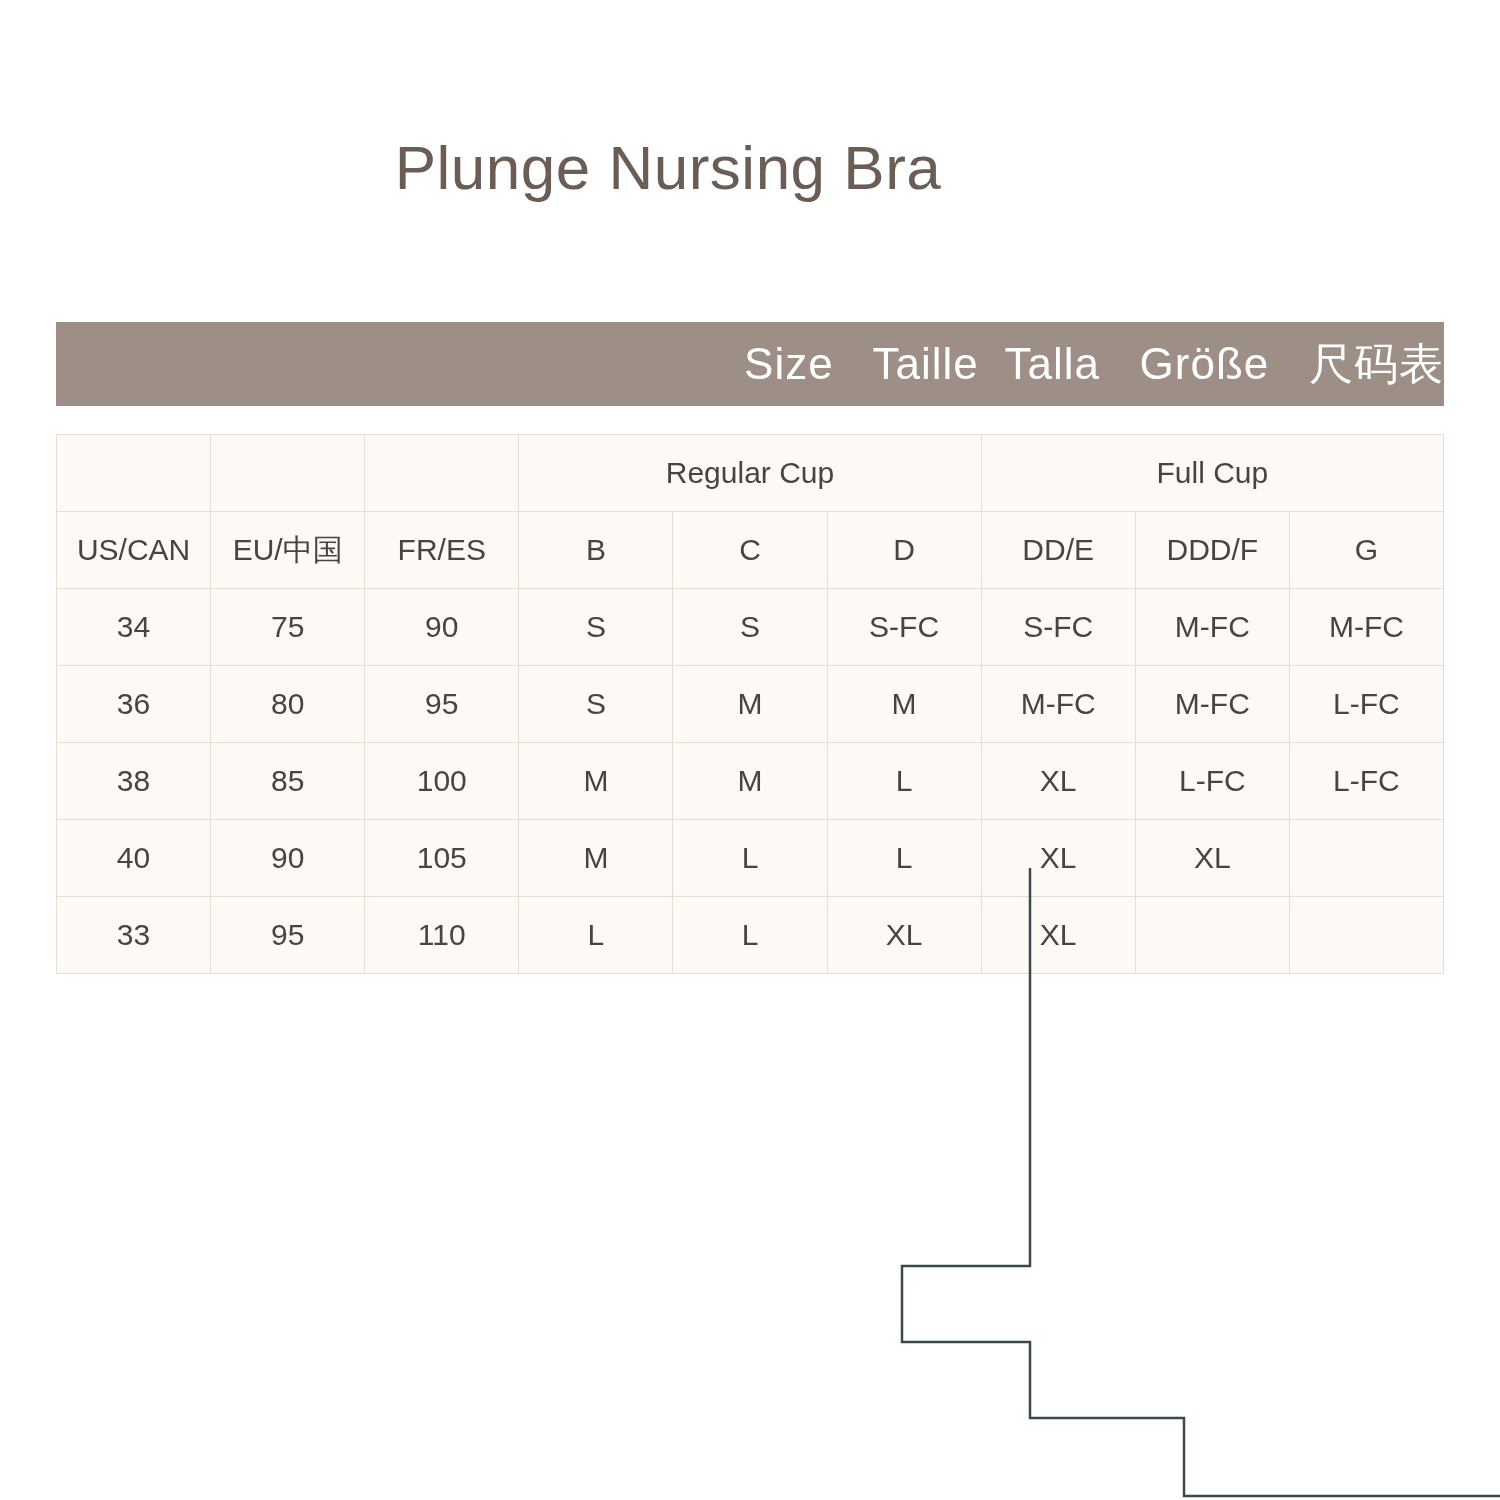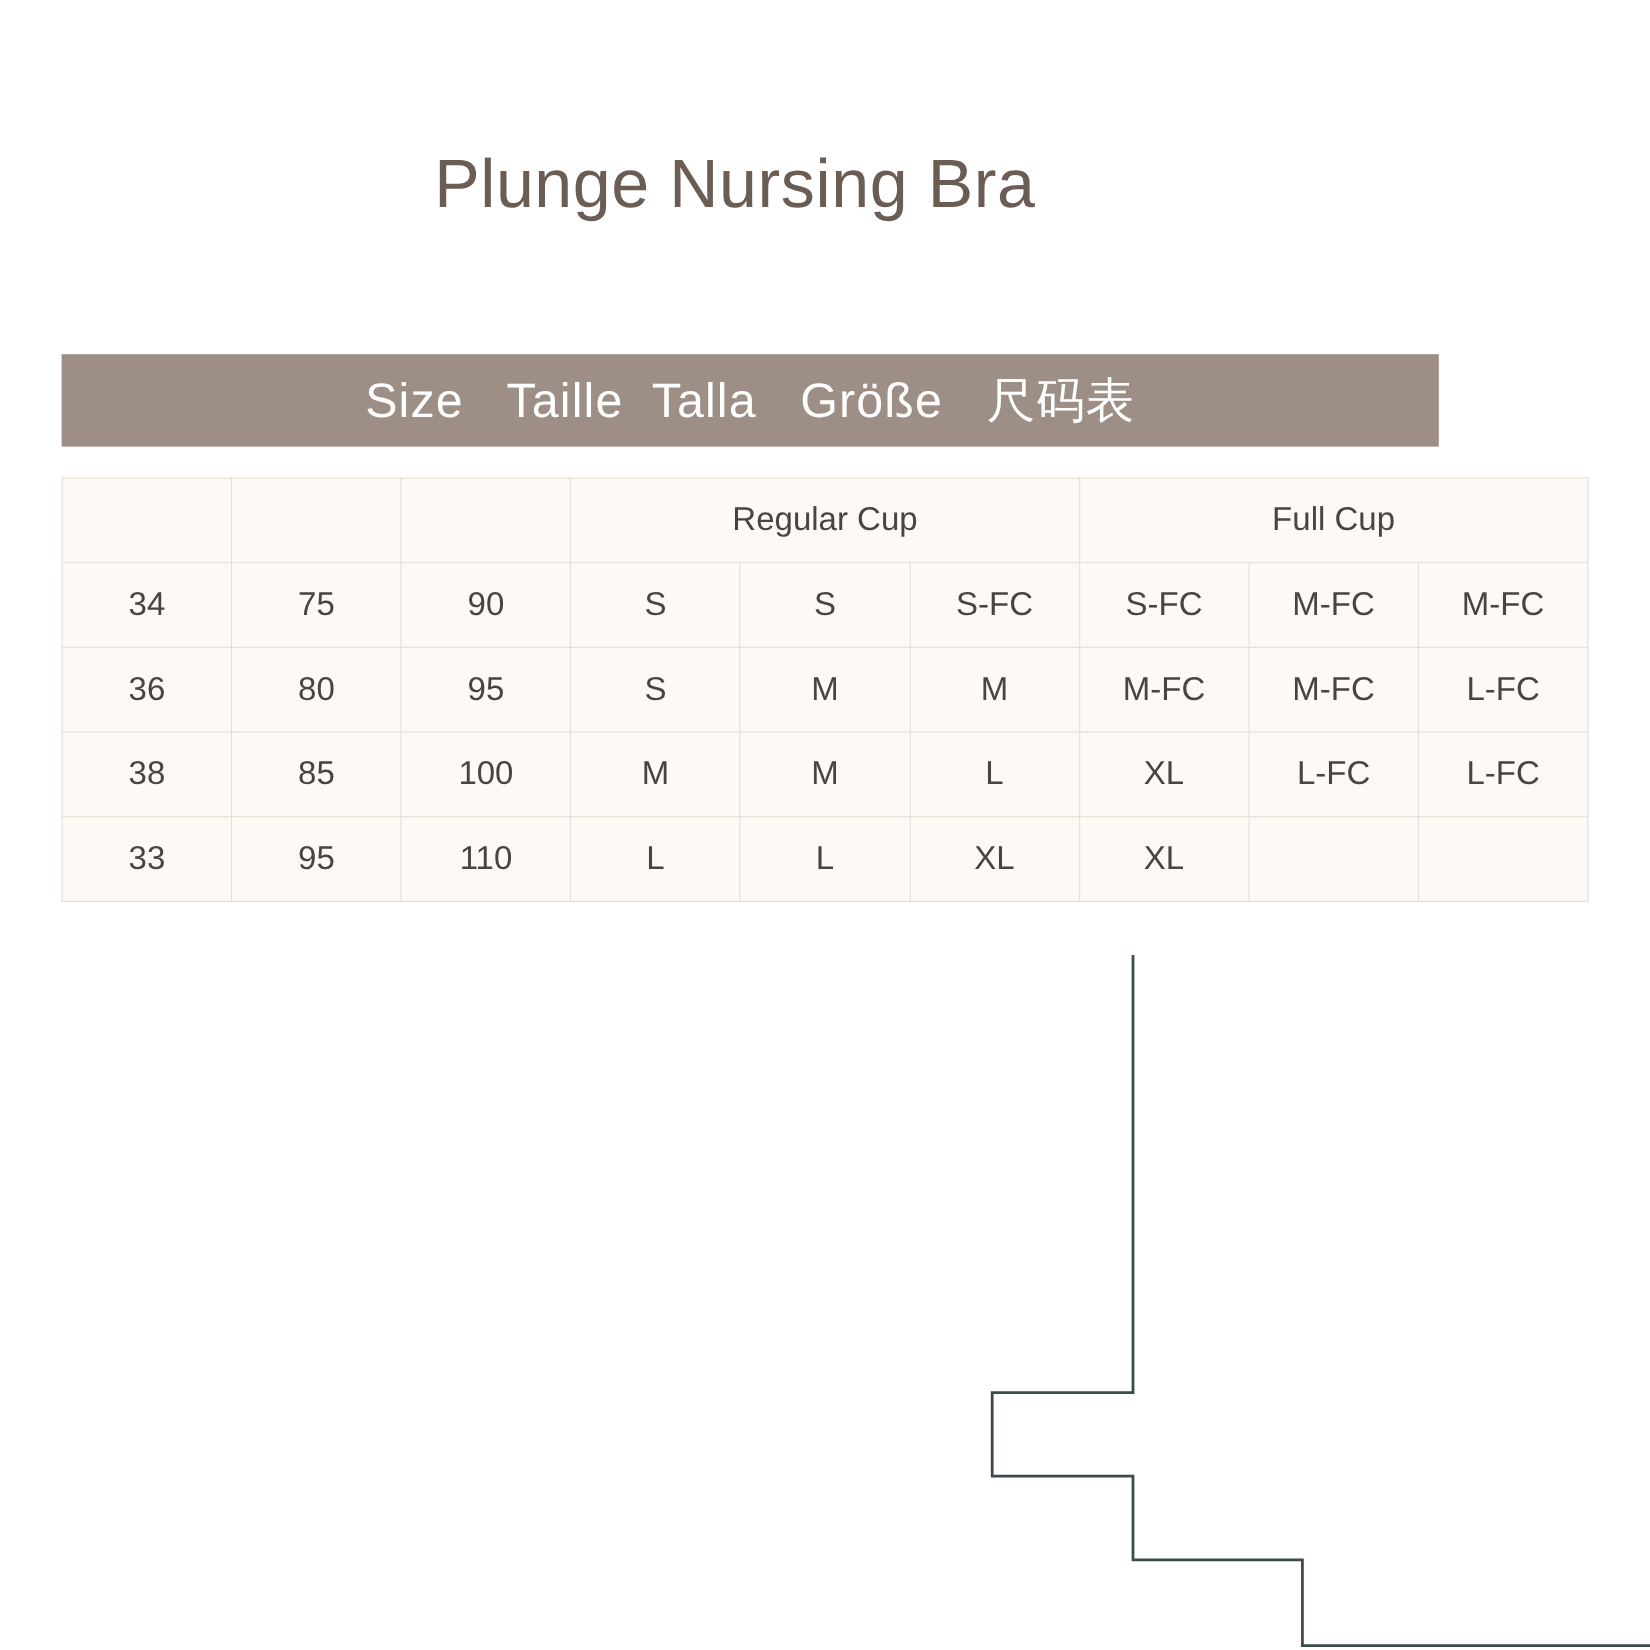--- a/index.html
+++ b/index.html
@@ -31,26 +31,26 @@
     font-size: 62px;
     font-weight: 400;
     color: #6b5d54;
     letter-spacing: 0.5px;
   }
 
   .banner {
     position: absolute;
     top: 322px;
     left: 56px;
-    width: 1252px;
+    width: 1388px;
     height: 84px;
     background: #9d8e86;
     display: flex;
     align-items: center;
-    justify-content: center;
+    justify-content: flex-end;
   }
   .banner-text {
     color: #ffffff;
     font-size: 44px;
     font-weight: 400;
     letter-spacing: 1px;
     white-space: pre;
   }
 
   .table-wrap {
@@ -133,20 +133,31 @@
     <table class="size-table">
       <tbody>
         <tr>
           <td class="blank-corner"></td>
           <td class="blank-corner"></td>
           <td class="blank-corner"></td>
           <td class="group-head" colspan="3">Regular Cup</td>
           <td class="group-head" colspan="3">Full Cup</td>
         </tr>
 
+        <tr>
+          <td class="col-head">US/CAN</td>
+          <td class="col-head">EU/中国</td>
+          <td class="col-head">FR/ES</td>
+          <td class="col-head">B</td>
+          <td class="col-head">C</td>
+          <td class="col-head">D</td>
+          <td class="col-head">DD/E</td>
+          <td class="col-head">DDD/F</td>
+          <td class="col-head">G</td>
+        </tr>
 
 
 
 
         <tr>
           <td class="row-head">34</td>
           <td class="row-head">75</td>
           <td class="row-head">90</td>
           <td>S</td>
           <td>S</td>
@@ -173,20 +184,31 @@
           <td class="row-head">85</td>
           <td class="row-head">100</td>
           <td>M</td>
           <td>M</td>
           <td>L</td>
           <td>XL</td>
           <td>L-FC</td>
           <td>L-FC</td>
         </tr>
 
+        <tr>
+          <td class="row-head">40</td>
+          <td class="row-head">90</td>
+          <td class="row-head">105</td>
+          <td>M</td>
+          <td>L</td>
+          <td>L</td>
+          <td>XL</td>
+          <td>XL</td>
+          <td></td>
+        </tr>
 
         <tr>
           <td class="row-head">33</td>
           <td class="row-head">95</td>
           <td class="row-head">110</td>
           <td>L</td>
           <td>L</td>
           <td>XL</td>
           <td>XL</td>
           <td></td>

